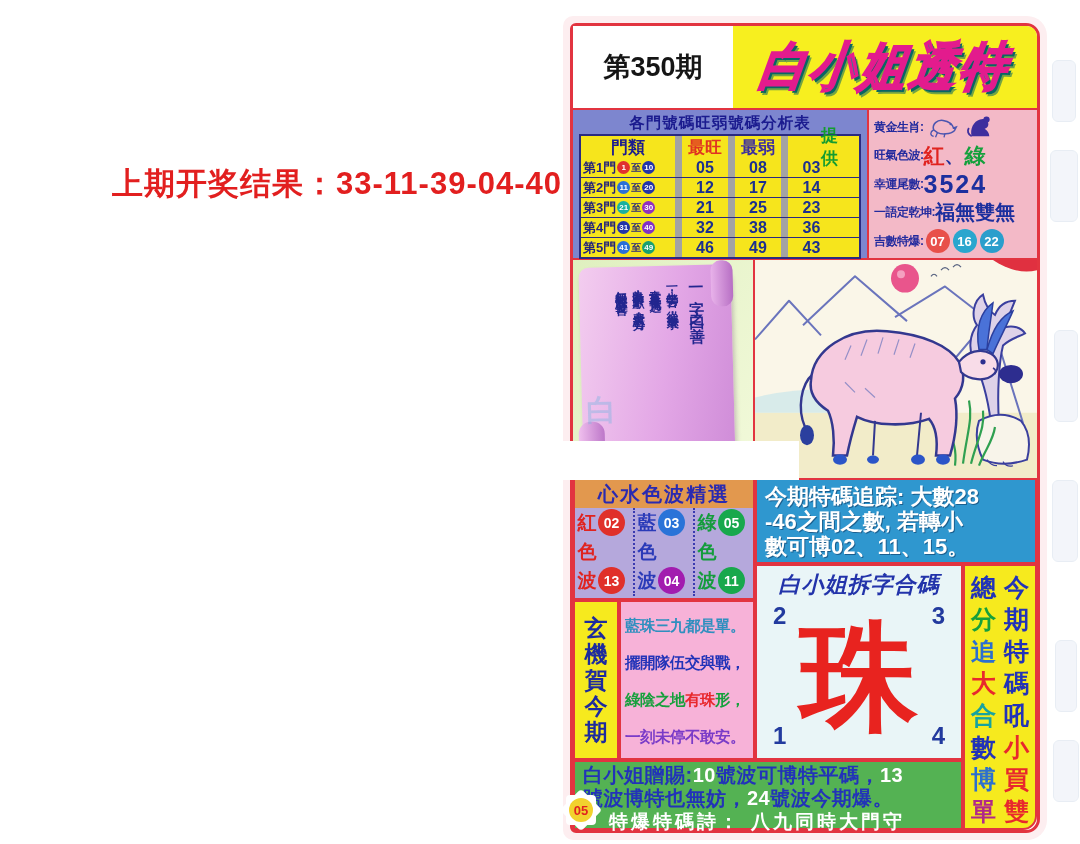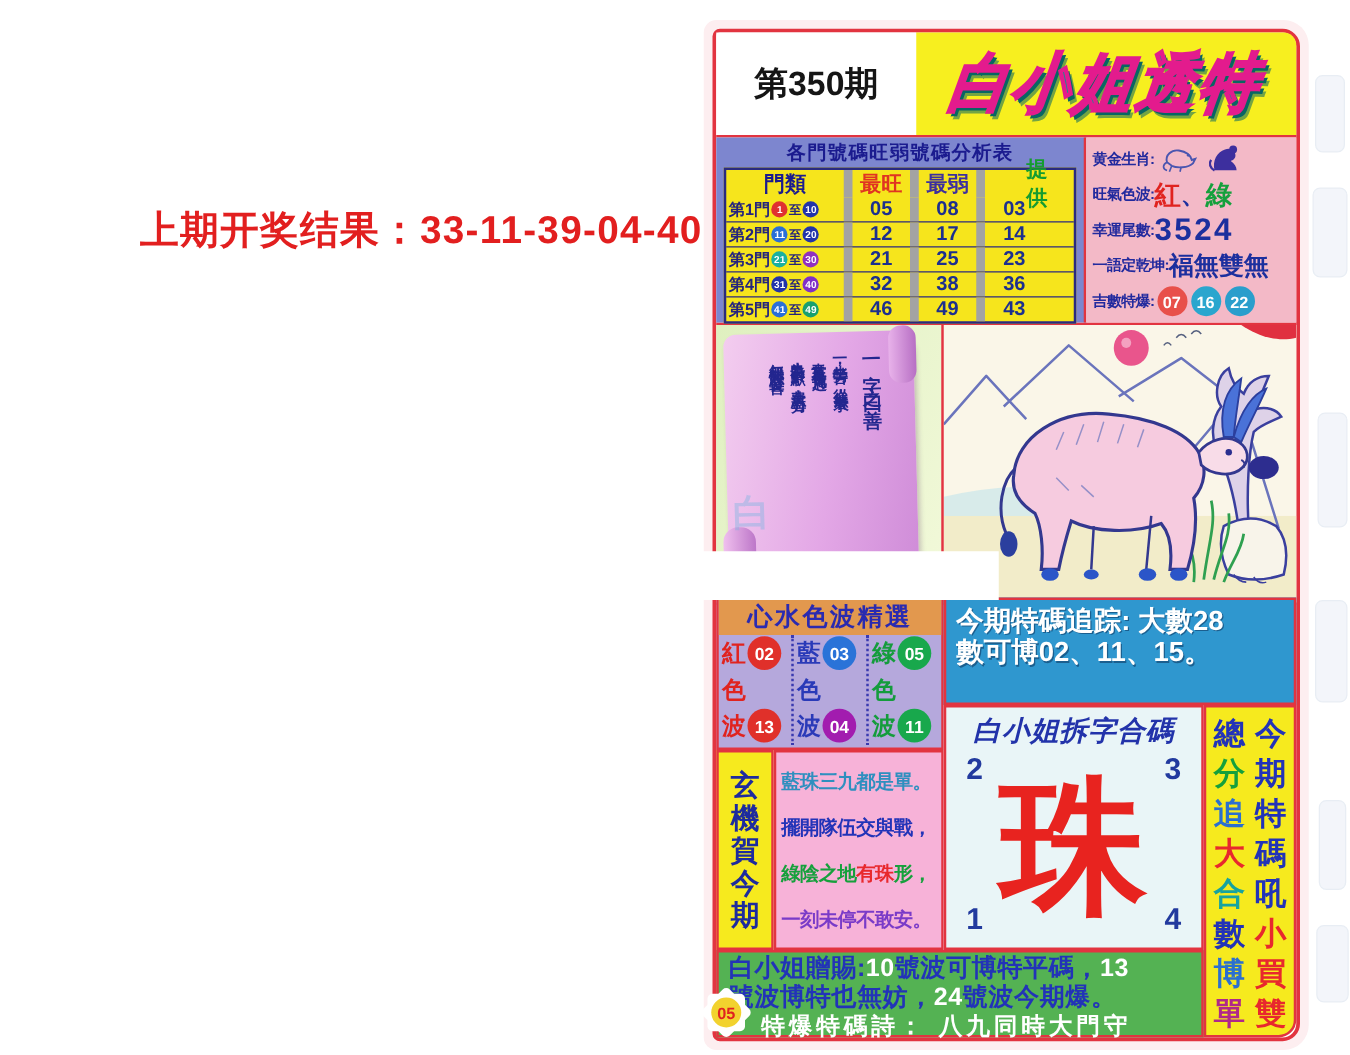--- a/index.html
+++ b/index.html
@@ -338,20 +338,21 @@
               <span class="cp-ch" style="color: rgb(20, 156, 60); grid-row: 2;">色</span>
               <span class="cp-ch" style="color: rgb(20, 156, 60); grid-row: 3;">波</span>
               <span class="cp-circle" style="background: rgb(24, 168, 76); grid-row: 1;">05</span>
               <span class="cp-circle" style="background: rgb(24, 168, 76); grid-row: 3;">11</span>
             </div>
           </div>
       </div>
 
       <div class="sec chase" id="chase">
           <div class="chase-line">今期特碼追踪: 大數28</div>
+          <div class="chase-line">-46之間之數, 若轉小</div>
           <div class="chase-line">數可博02、11、15。</div>
         </div>
 
       <div class="sec mystic" id="mystic">
           <span class="myst-ch">玄</span>
           <span class="myst-ch">機</span>
           <span class="myst-ch">賀</span>
           <span class="myst-ch">今</span>
           <span class="myst-ch">期</span>
         </div>

